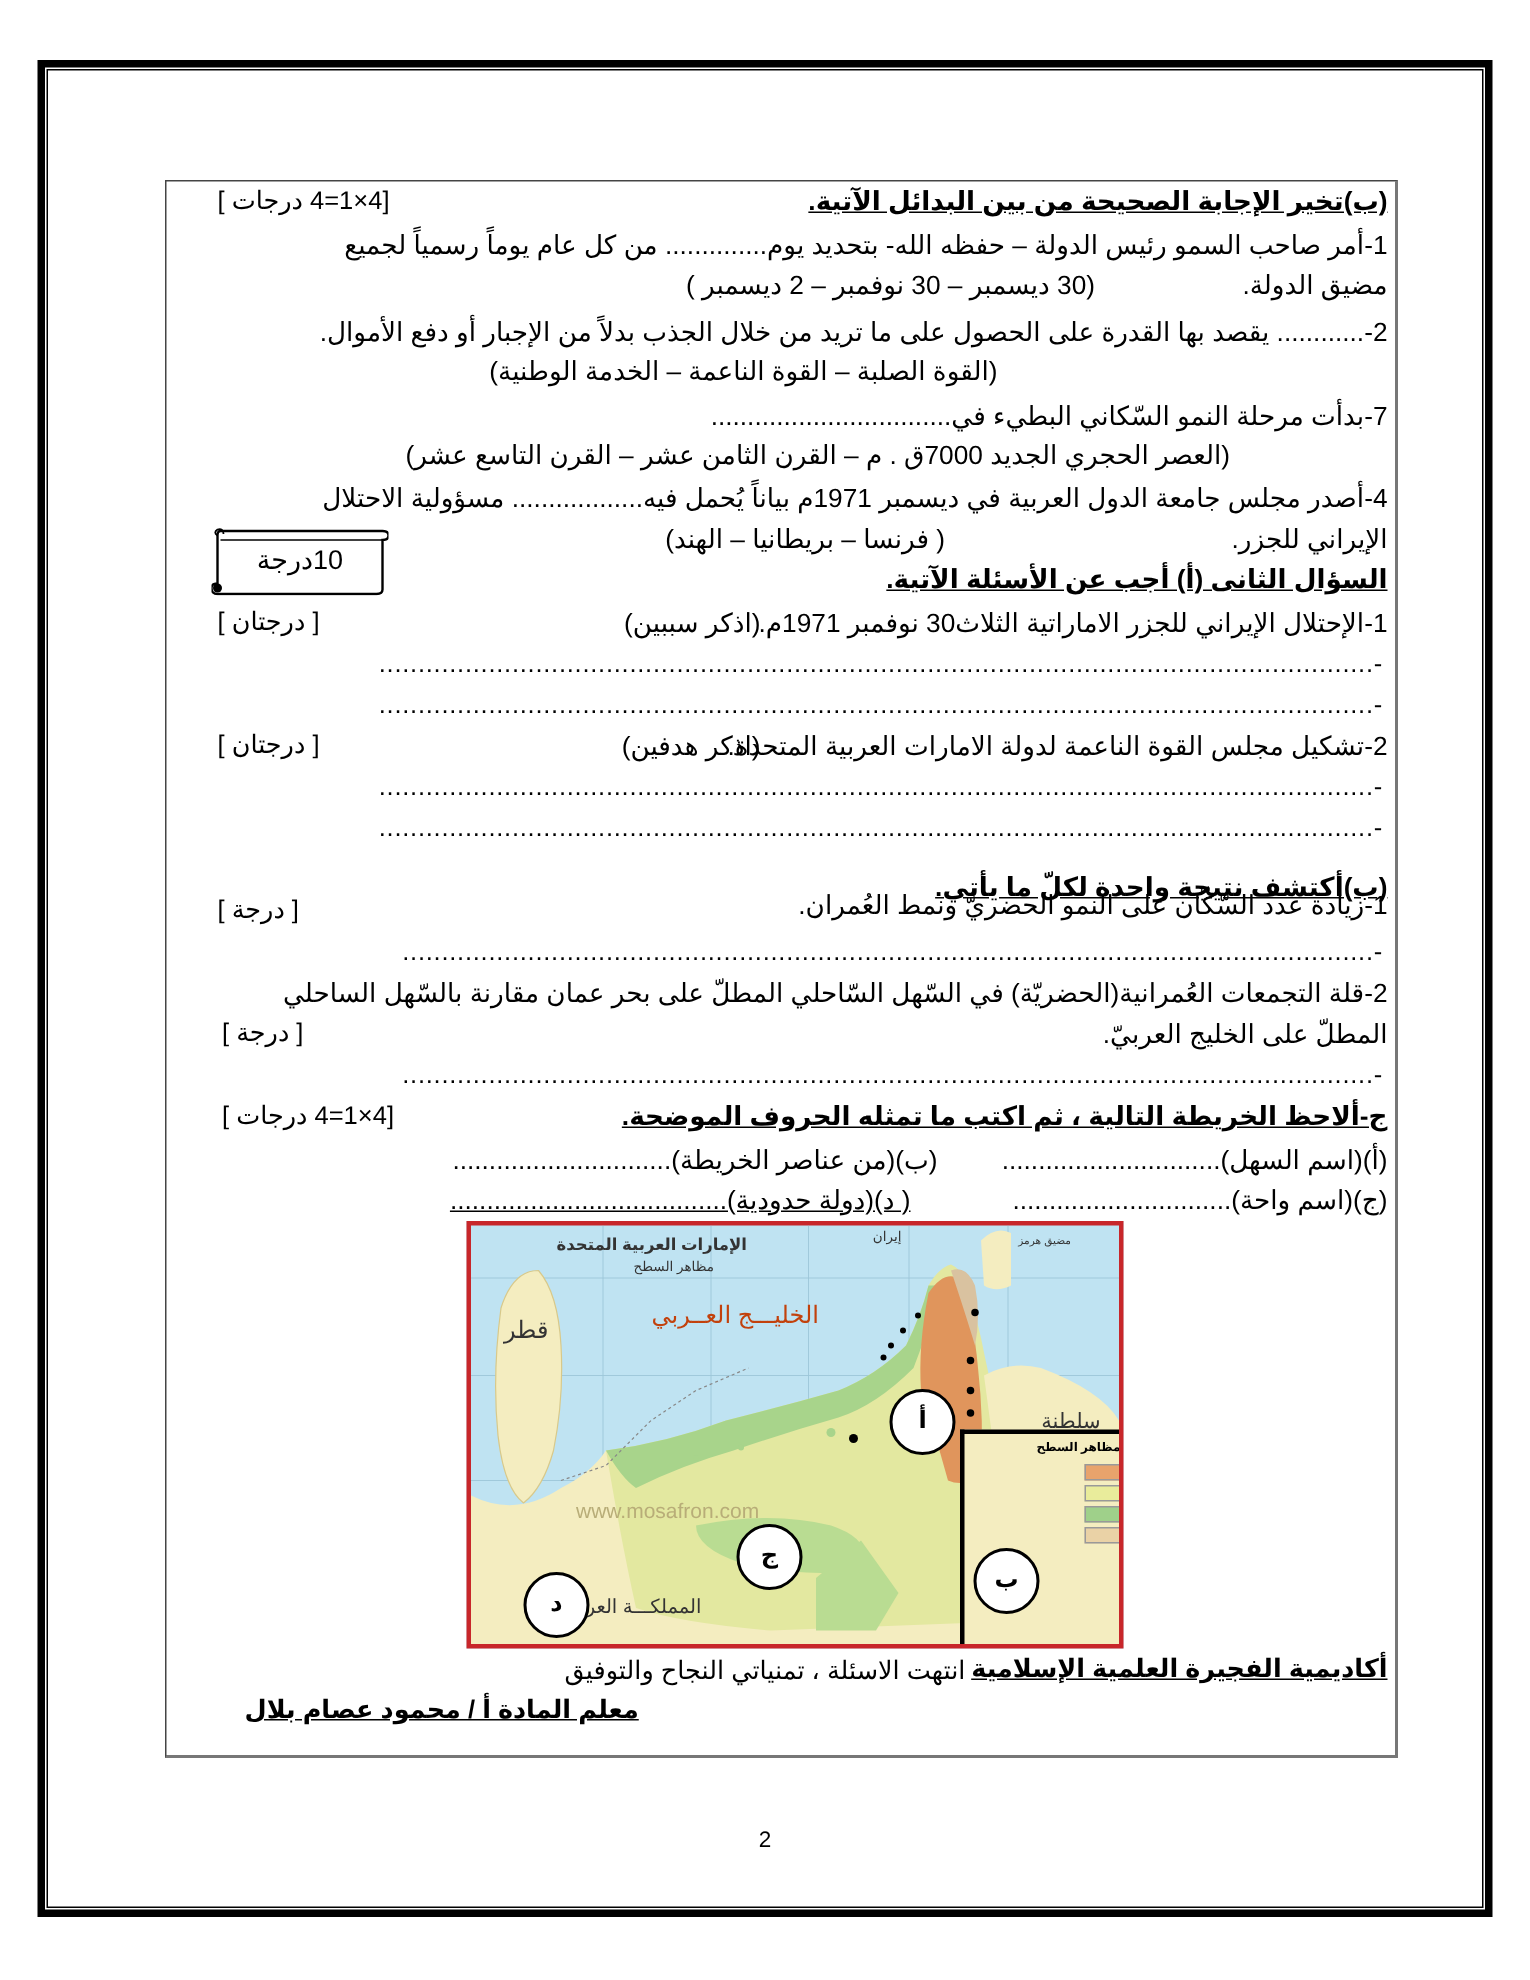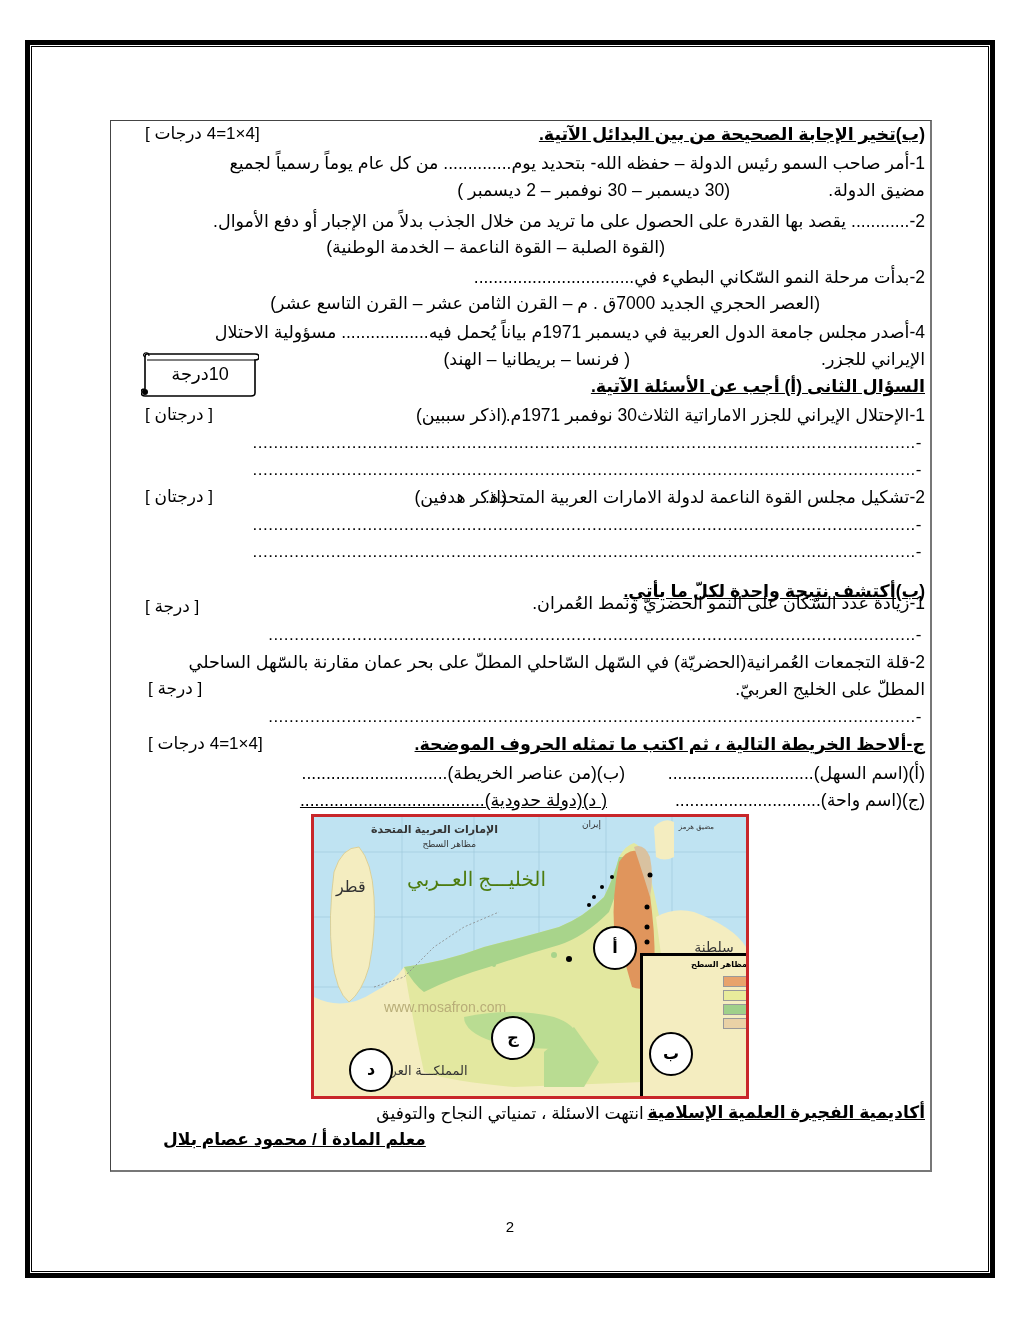--- a/index.html
+++ b/index.html
@@ -41,21 +41,21 @@
 <div class="line r bold-u" style="top:123px;">(ب)تخير الإجابة الصحيحة من بين البدائل الآتية.</div>
 <div class="marks" style="left:145px; top:123px;">[4×1=4 درجات ]</div>
 
 <div class="line r" style="top:152px;">1-أمر صاحب السمو رئيس الدولة – حفظه الله- بتحديد يوم.............. من كل عام يوماً رسمياً لجميع</div>
 <div class="line r" style="top:179px;">مضيق الدولة.</div>
 <div class="line" style="right:290px; top:179px;">(30 ديسمبر – 30 نوفمبر – 2 ديسمبر )</div>
 
 <div class="line r" style="top:210px;">2-............ يقصد بها القدرة على الحصول على ما تريد من خلال الجذب بدلاً من الإجبار أو دفع الأموال.</div>
 <div class="line" style="right:355px; top:236px;">(القوة الصلبة – القوة الناعمة – الخدمة الوطنية)</div>
 
-<div class="line r" style="top:266px;">2-بدأت مرحلة النمو السّكاني البطيء في.................................</div>
+<div class="line r" style="top:266px;">7-بدأت مرحلة النمو السّكاني البطيء في.................................</div>
 <div class="line" style="right:200px; top:292px;">(العصر الحجري الجديد 7000ق . م – القرن الثامن عشر – القرن التاسع عشر)</div>
 
 <div class="line r" style="top:321px;">4-أصدر مجلس جامعة الدول العربية في ديسمبر 1971م بياناً يُحمل فيه.................. مسؤولية الاحتلال</div>
 <div class="line r" style="top:348px;">الإيراني للجزر.</div>
 <div class="line" style="right:390px; top:348px;">( فرنسا – بريطانيا – الهند)</div>
 
 <div class="scroll">
   <svg width="118" height="46" viewBox="0 0 118 46">
     <path d="M6,3 L114,3 Q118,3 118,6 Q118,9 114,9 L114,42 Q114,45 110,45 L4,45 Q0,45 0,41 Q0,38 4,38 L4,6 Q4,3 6,3 Z" fill="#fff" stroke="#000" stroke-width="1.6"></path>
     <path d="M4,6 Q1,4 4,2 Q8,1 8,5" fill="none" stroke="#000" stroke-width="1.2"></path>
@@ -149,21 +149,21 @@
         <circle cx="275" cy="88" r="2"></circle>
       <circle cx="255" cy="142" r="3"></circle>
         <circle cx="350" cy="152" r="2"></circle>
     </g>
 
     <text x="400" y="12" font-size="7" fill="#333" text-anchor="end" font-family="DejaVu Sans, sans-serif">مضيق هرمز</text>
   </svg>
 
   <div class="map-text" style="right:248px; top:6px; font-size:11px; font-weight:bold; color:#333;">الإمارات العربية المتحدة</div>
   <div class="map-text" style="right:270px; top:22px; font-size:9px; color:#333;">مظاهر السطح</div>
-  <div class="map-text" style="right:200px; top:50px; font-size:20px; color:#4d7c0f;font-family:Liberation Serif, serif;">الخليـــج العــربي</div>
+  <div class="map-text" style="right:200px; top:50px; font-size:16px; color:#c2410c;">الخليـــج العــربي</div>
   <div class="map-text" style="right:145px; top:2px; font-size:9px; color:#333;">إيران</div>
   <div class="map-text" style="left:22px; top:60px; font-size:16px; color:#333;">قطر</div>
   <div class="map-text" style="right:10px; top:122px; width:44px; white-space:normal; text-align:center; font-size:14px; color:#333;">سلطنة عُمان</div>
   <div class="map-text" style="left:62px; top:246px; font-size:13px; color:#333;">المملكـــة العربية</div>
   <div class="map-text" style="left:70px; top:182px; font-size:14px; color:#b8ad78; direction:ltr;text-align:center;">www.mosafron.com</div>
 
   <div class="legend-box">
     <div class="map-text" style="right:8px; top:4px; font-size:8px; font-weight:bold;">مظاهر السطح</div>
     <div style="position:absolute; right:8px; top:20px; width:22px; height:9px; background:#e8a36c; border:1px solid #999;"></div>
     <div style="position:absolute; right:8px; top:34px; width:22px; height:9px; background:#e9ec9b; border:1px solid #999;"></div>

